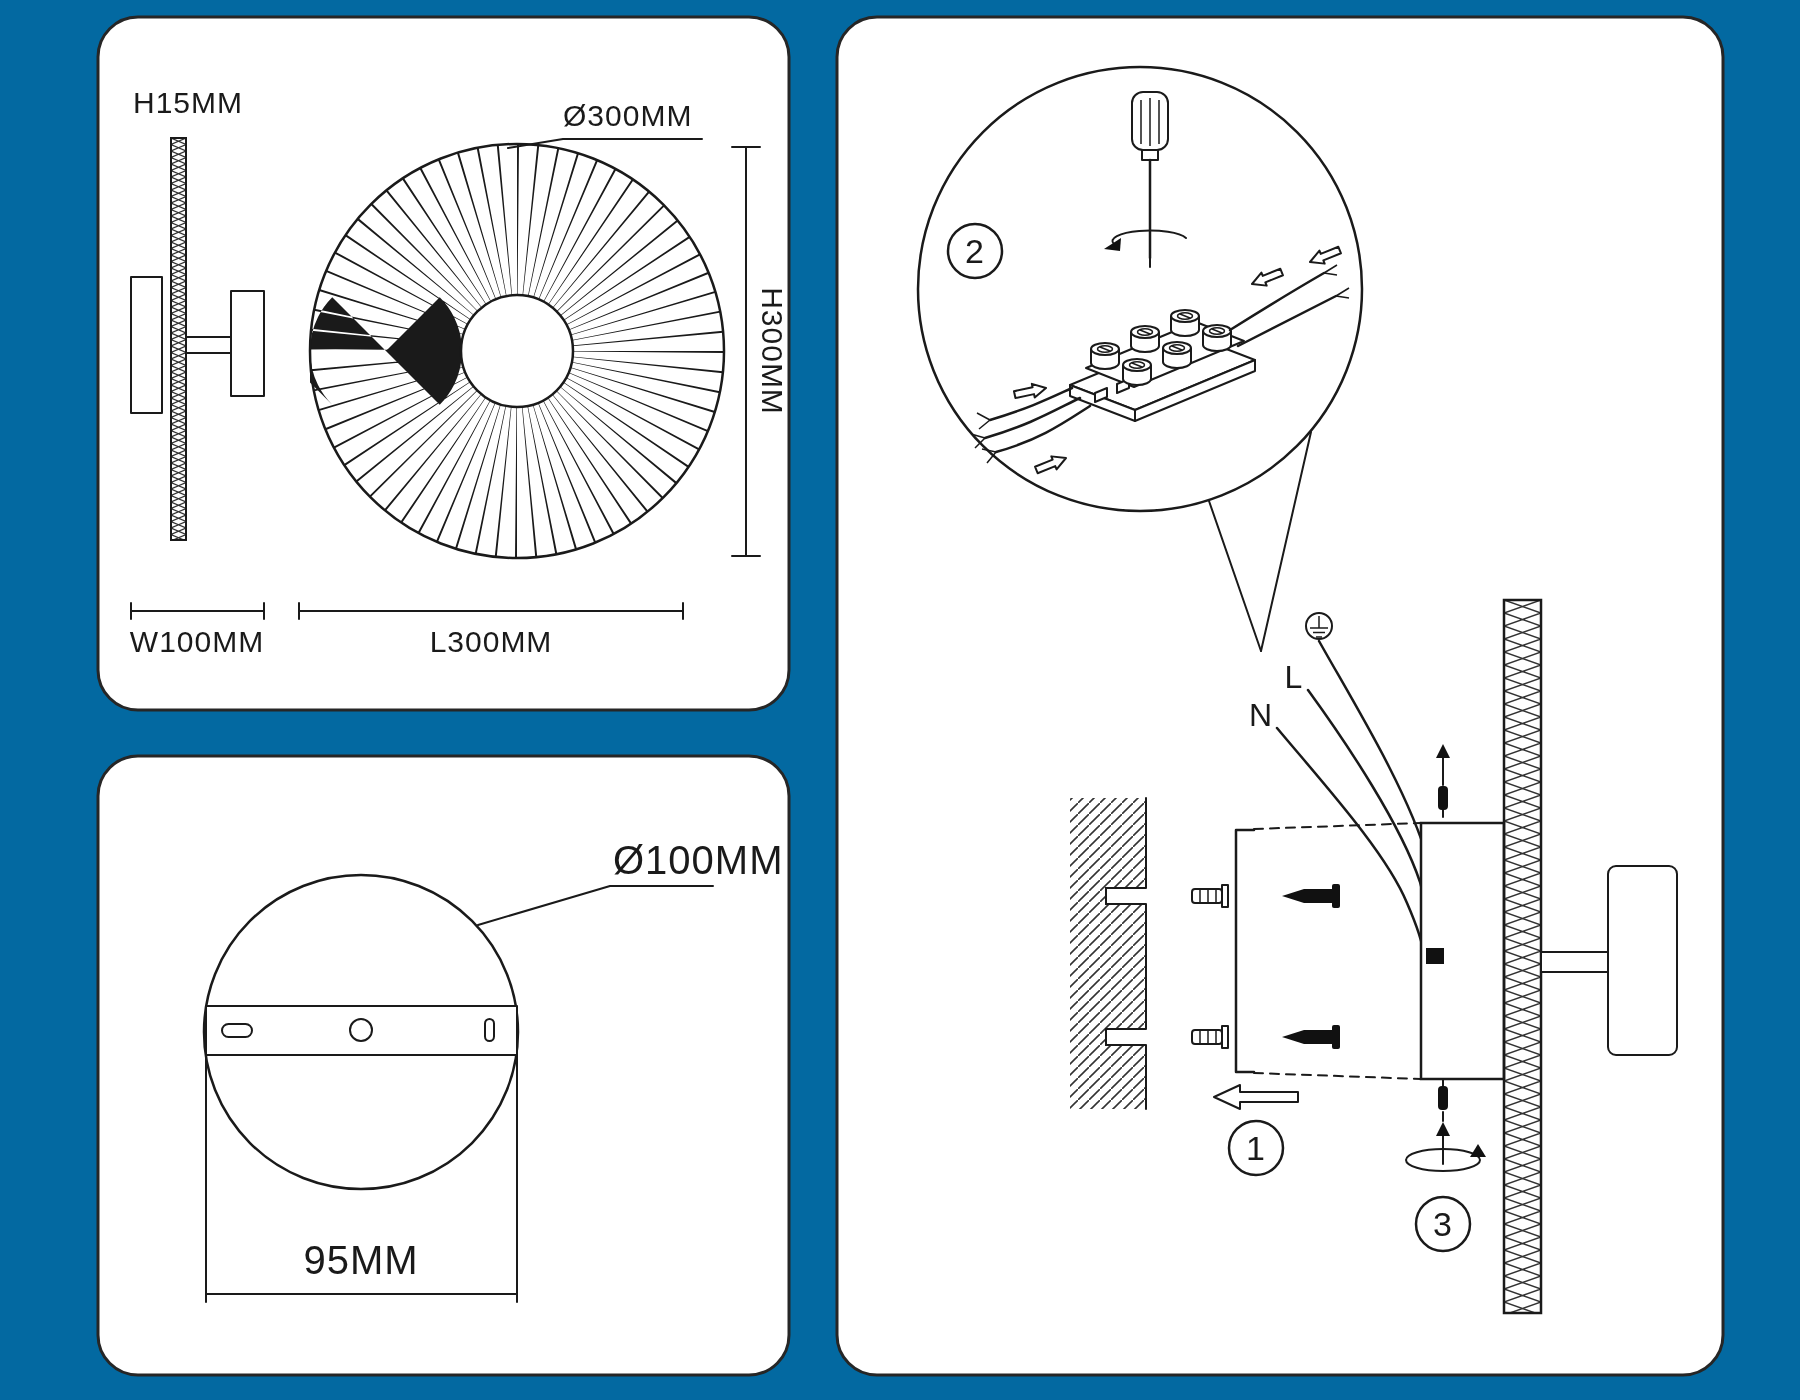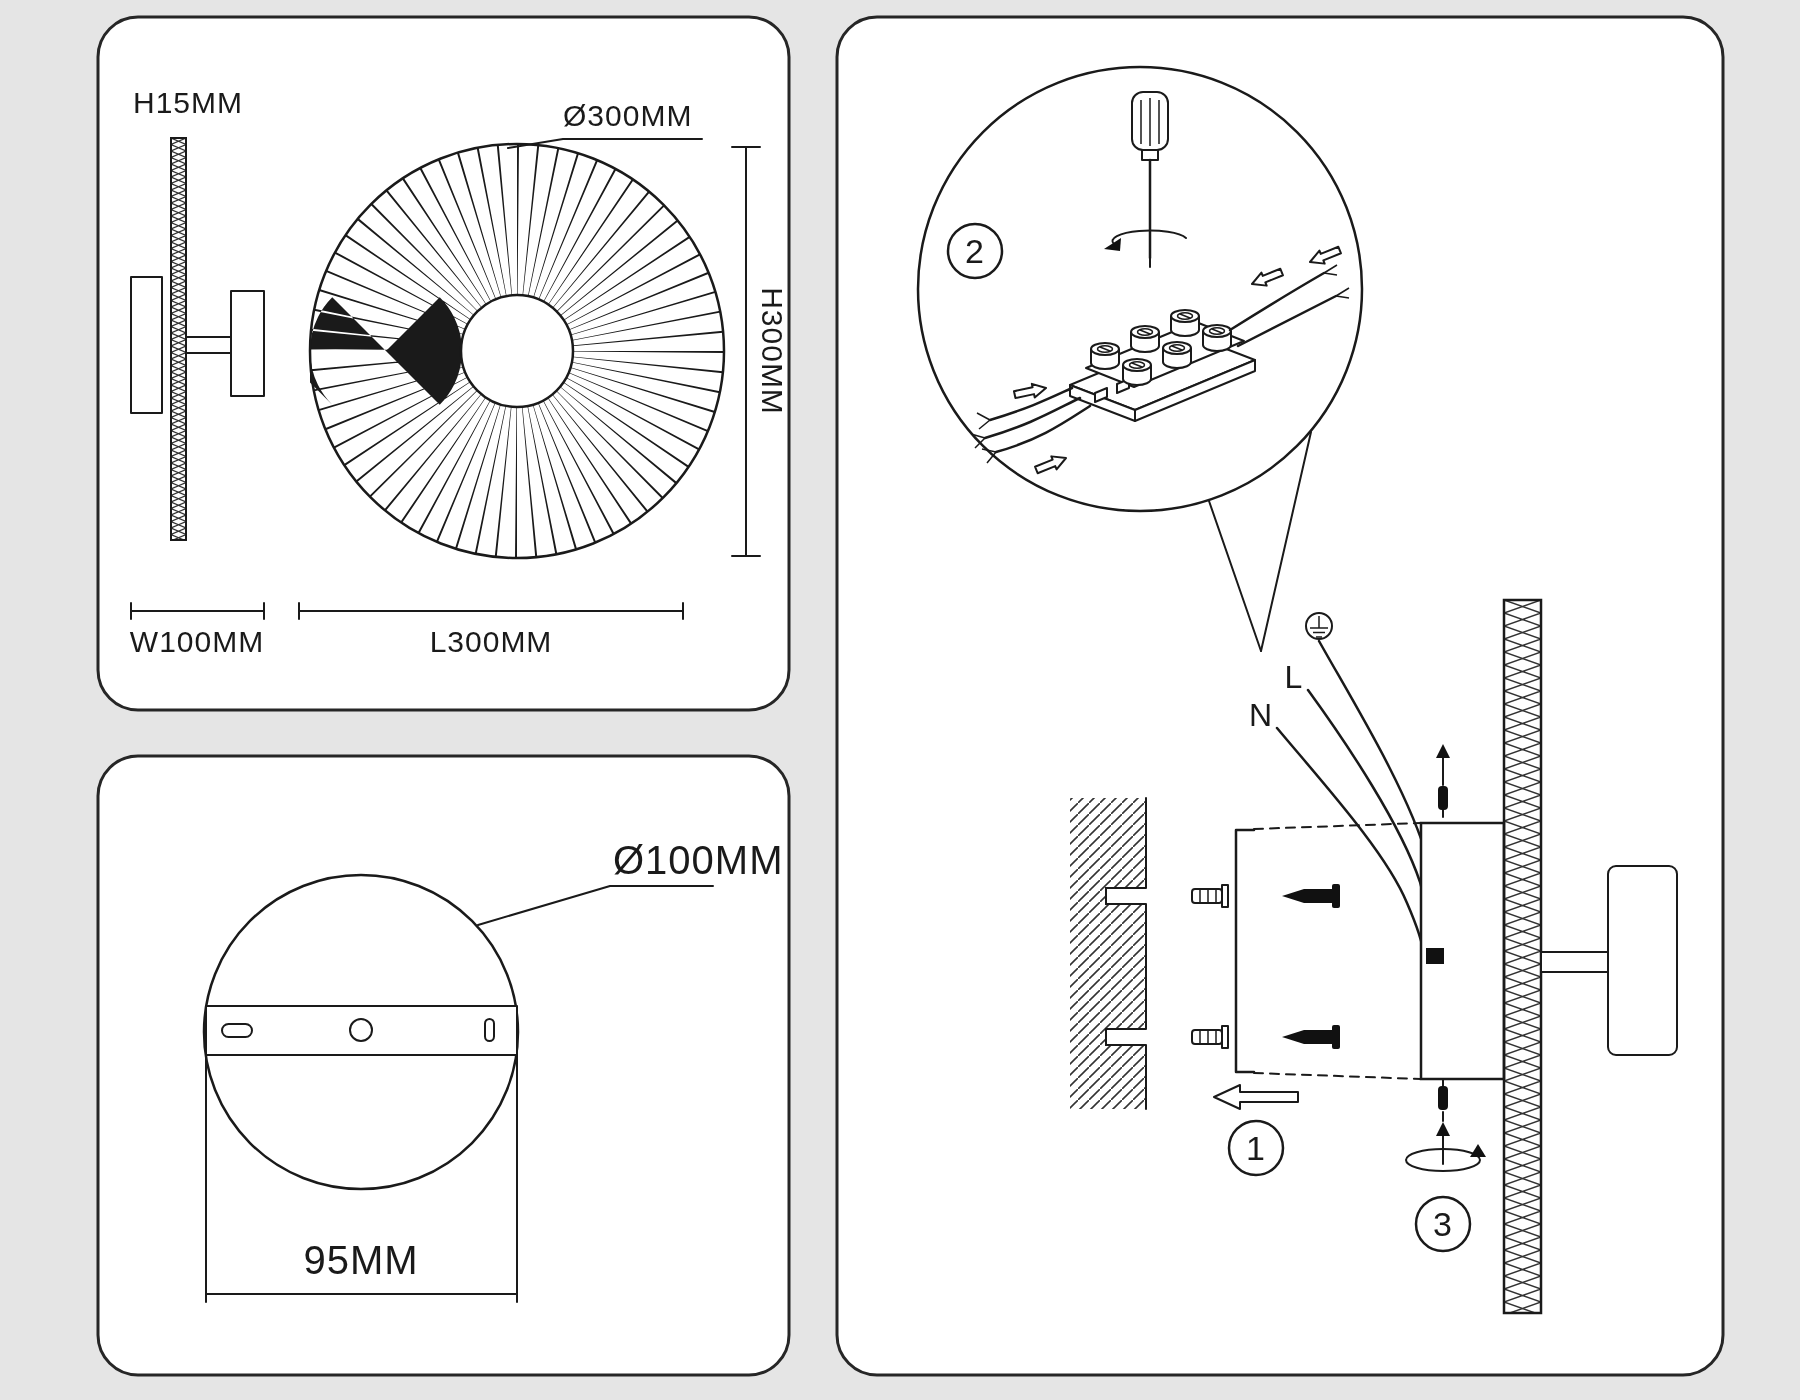--- a/index.html
+++ b/index.html
@@ -1,16 +1,16 @@
 <!DOCTYPE html>
 <html><head>
 <meta charset="utf-8">
 <style>
   html,body{margin:0;padding:0;background:#ffffff;}
-  .stage{width:1800px;height:1400px;position:relative;background:#e5e5e5;}
+  .stage{width:1800px;height:1400px;position:relative;background:#0369a1;}
   .txt{font-family:"Liberation Sans",sans-serif;fill:#1a1a1a;letter-spacing:1px;}
   .panel{fill:#ffffff;stroke:#262626;stroke-width:3;}
   .ln{fill:#ffffff;stroke:#1a1a1a;stroke-width:2;stroke-linejoin:round;}
   .st{fill:none;stroke:#1a1a1a;stroke-width:2.5;stroke-linejoin:round;stroke-linecap:round;}
   .st2{fill:none;stroke:#1a1a1a;stroke-width:2;stroke-linejoin:round;stroke-linecap:round;}
   .thin{fill:none;stroke:#1a1a1a;stroke-width:1.5;}
   .dash{stroke-dasharray:9 7;}
   .wire{fill:none;stroke:#1a1a1a;stroke-width:2.5;stroke-linecap:round;}
   .blk{fill:#111;stroke:none;}
   .badge{fill:#fff;stroke:#1a1a1a;stroke-width:2.5;}

